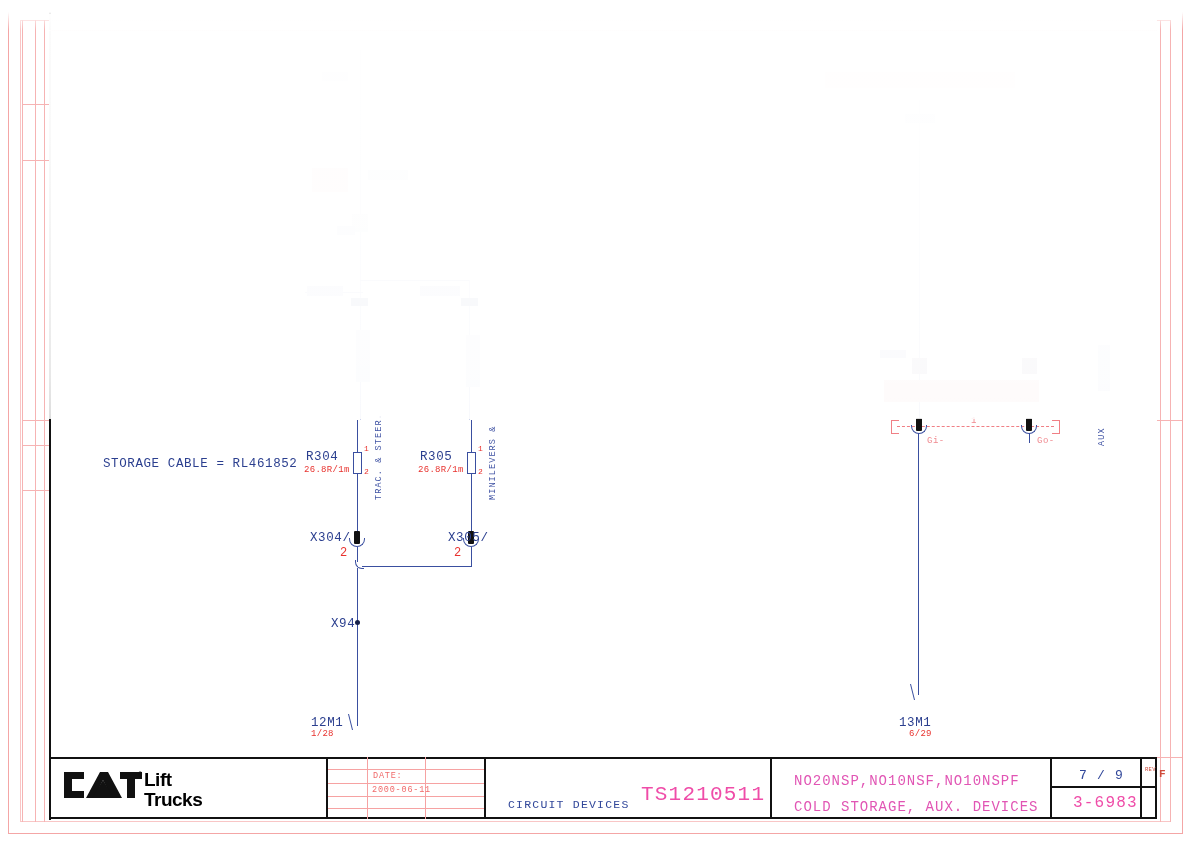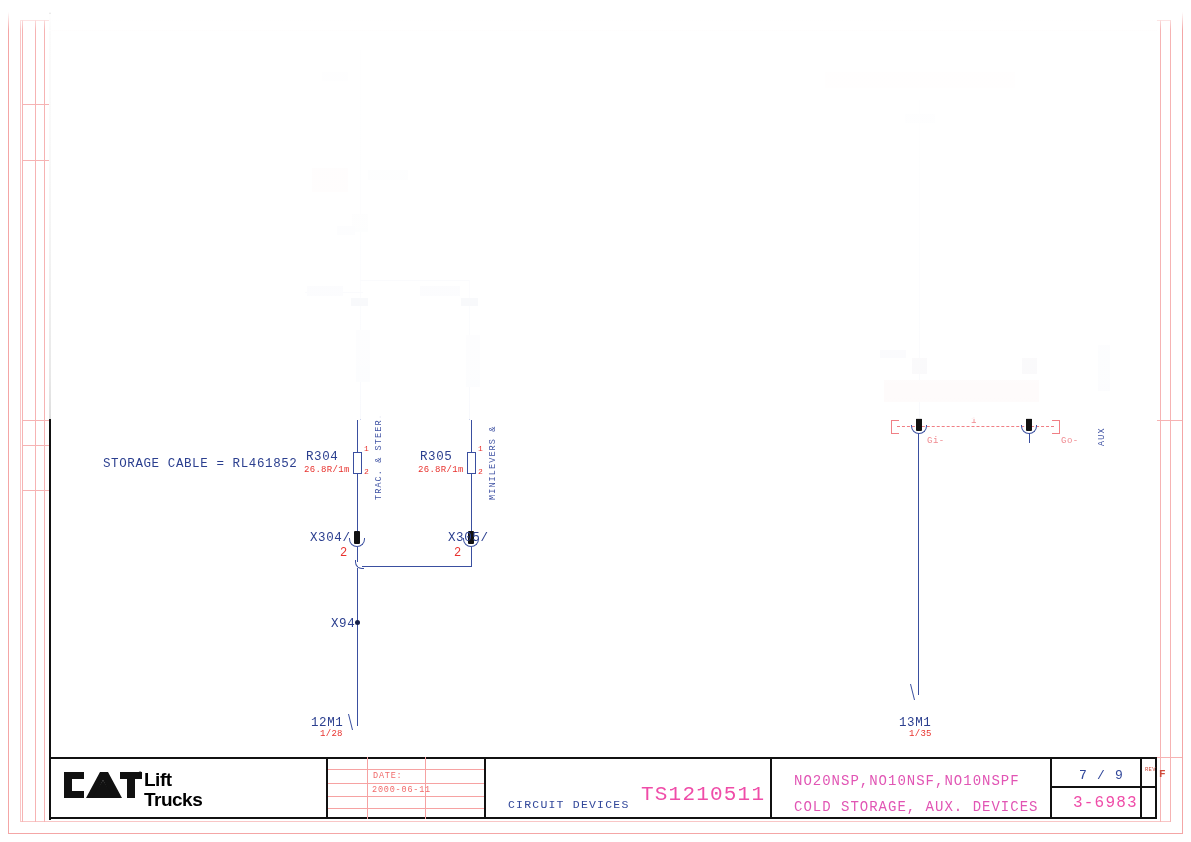--- a/index.html
+++ b/index.html
@@ -345,44 +345,44 @@
               border-left:1.4px solid #3a4fa0;border-bottom:1.4px solid #3a4fa0;
               border-radius:0 0 0 7px;box-sizing:border-box;"></div>
 
   <div class="wire wire-v" style="left:357px; top:568px; height:158px;"></div>
   <div class="node-dot" style="left:355px; top:620px;"></div>
   <div class="lbl" style="left:331px; top:617px;">X94</div>
 
   <div style="position:absolute;left:350px;top:714px;width:10px;height:16px;
               border-left:1.4px solid #3a4fa0;transform:skewX(14deg);"></div>
   <div class="lbl" style="left:311px; top:716px;">12M1</div>
-  <div class="lbl-red" style="left:320px; top:729px;">1/28</div>
+  <div class="lbl-red" style="left:311px; top:729px;">1/28</div>
 
   <div class="brkt-l" style="left:891px; top:420px; width:8px; height:14px;"></div>
   <div class="brkt" style="left:1052px; top:420px; width:8px; height:14px;"></div>
   <div style="position:absolute;left:897px;top:426px;width:157px;height:0;
               border-top:1.3px dashed #f07f85;"></div>
   <div class="lbl-pink" style="left:971px; top:416px;">1</div>
 
   <div class="pin-blk" style="left:916px; top:418px;"></div>
   <div class="socket" style="left:911px; top:425px;"></div>
   <div class="lbl-pink" style="left:927px; top:436px;">Gi-</div>
 
   <div class="pin-blk" style="left:1026px; top:418px;"></div>
   <div class="socket" style="left:1021px; top:425px;"></div>
-  <div class="lbl-pink" style="left:1037px; top:436px;margin-left:24px;">Go-</div>
+  <div class="lbl-pink" style="left:1037px; top:436px;">Go-</div>
   <div class="wire wire-v" style="left:1029px; top:433px; height:10px;"></div>
 
   <div class="lbl-vert" style="left:1097px; top:446px;">AUX</div>
 
   <div class="wire wire-v" style="left:918px; top:433px; height:262px;"></div>
   <div style="position:absolute;left:912px;top:684px;width:10px;height:16px;
               border-left:1.4px solid #3a4fa0;transform:skewX(14deg);"></div>
   <div class="lbl" style="left:899px; top:716px;">13M1</div>
-  <div class="lbl-red" style="left:909px; top:729px;">1/35</div>
+  <div class="lbl-red" style="left:909px; top:729px;">6/29</div>
 
   <div class="frame-black-bottom"></div>
 
   <div class="tb">
 
     <div class="tb-sep" style="left:277px;"></div>
     <div class="tb-sep" style="left:435px;"></div>
     <div class="tb-sep" style="left:721px;"></div>
     <div class="tb-sep" style="left:1001px;"></div>
     <div class="tb-sep" style="left:1091px;"></div>

